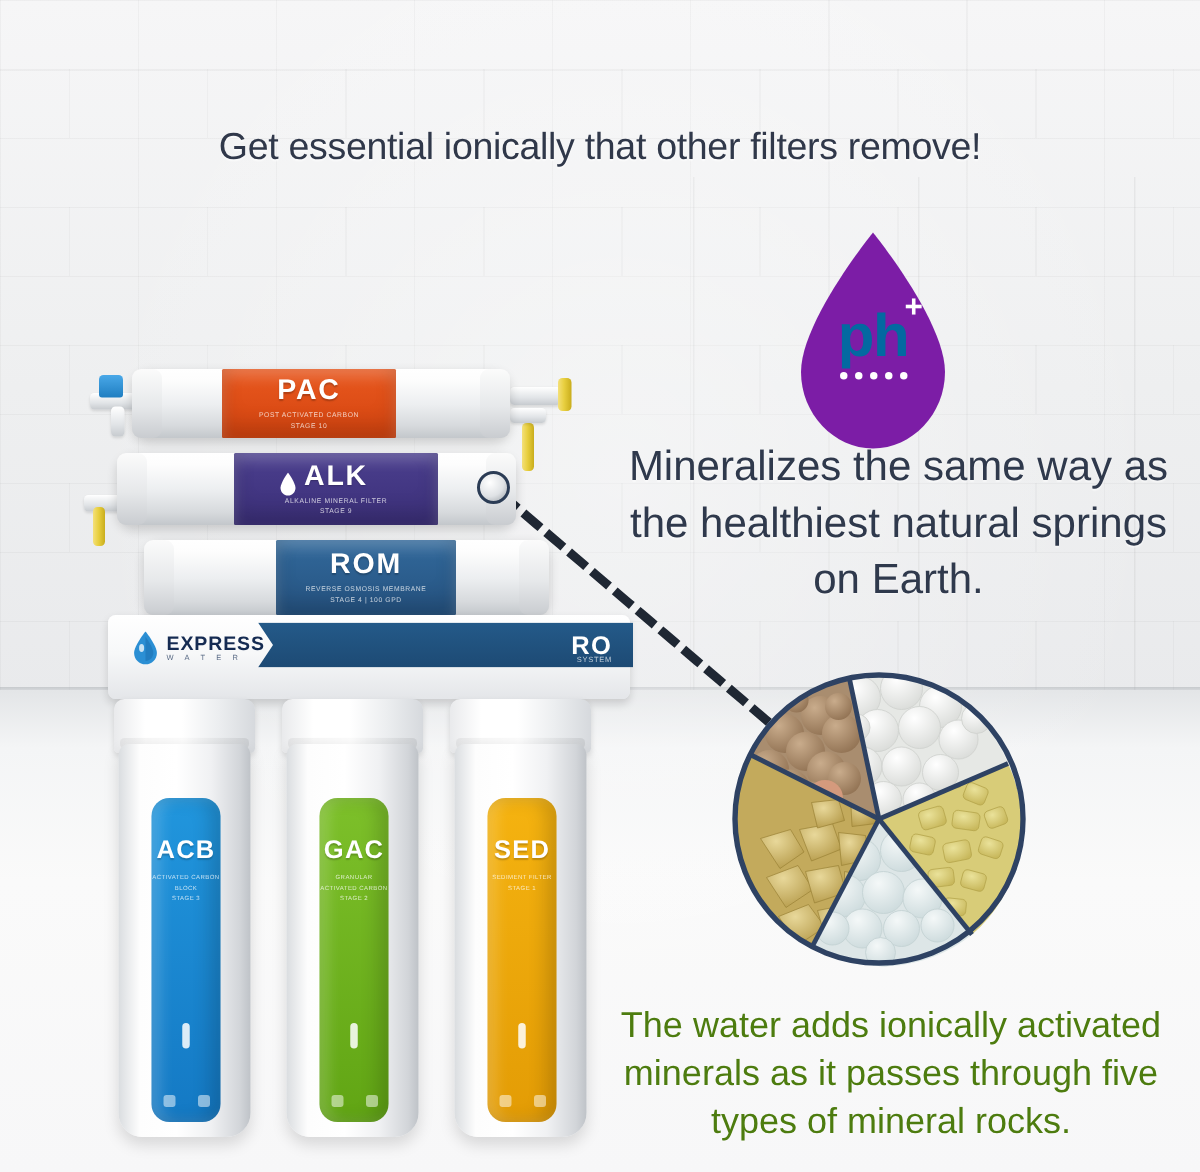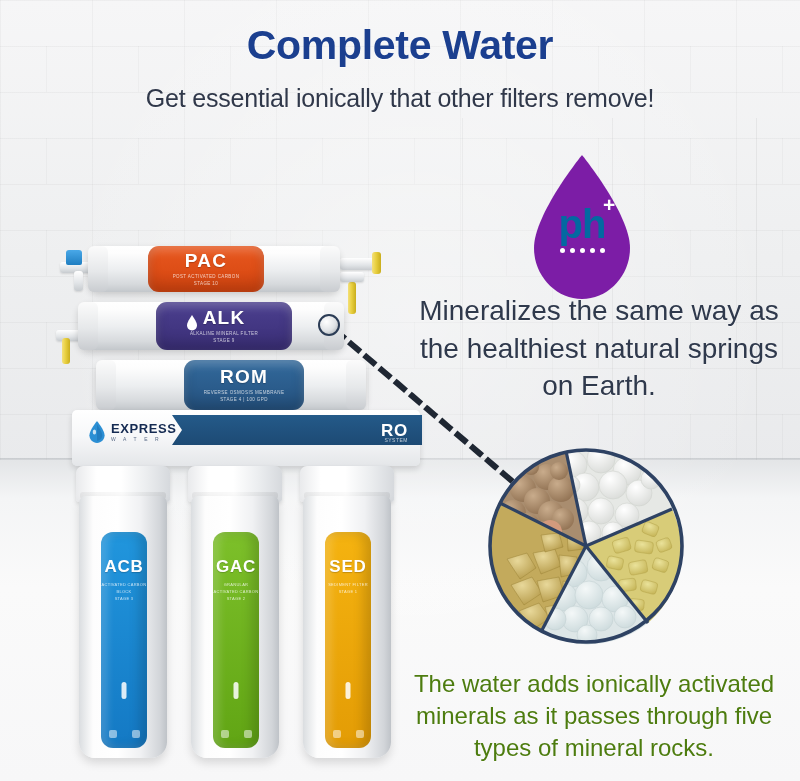--- a/index.html
+++ b/index.html
@@ -189,21 +189,21 @@
   .cart {
     position: absolute;
     border-radius: 11px;
     background: linear-gradient(to bottom,
       #ffffff 0%, #fdfdfd 16%, #eceef0 52%, #d7dadd 82%, #c3c7cb 100%);
     box-shadow: 0 3px 7px rgba(0,0,0,0.16);
   }
   .cart-band {
     position: absolute;
     top: 0; bottom: 0;
-    border-radius: 11px;
+    border-radius: 1px;
     box-shadow: inset 0 -8px 14px rgba(0,0,0,0.16), inset 0 5px 9px rgba(255,255,255,0.22);
     display: flex;
     flex-direction: column;
     align-items: center;
     justify-content: center;
   }
   .cart-code {
     font-size: 19px;
     font-weight: bold;
     color: #ffffff;
@@ -425,21 +425,20 @@
 <div id="stage">
 
   <div class="bg-wall"></div>
   <div class="bg-cab-line" style="left:462px"></div>
   <div class="bg-cab-line" style="left:612px"></div>
   <div class="bg-cab-line" style="left:756px"></div>
   <div class="bg-counter-edge"></div>
   <div class="bg-counter"></div>
   <div class="bg-haze"></div>
 
-  <div class="title">Complete Water</div>
   <div class="subtitle">Get essential ionically that other filters remove!</div>
 
   <div class="ph-drop">
     <svg width="120" height="152" viewBox="0 0 120 152">
       <path d="M60 3 C60 3 108 62 108 96 C108 124 86 147 60 147 C34 147 12 124 12 96 C12 62 60 3 60 3 Z" fill="#7c1da6"></path>
     </svg>
     <div class="ph-text">ph</div>
     <div class="ph-plus">+</div>
     <div class="ph-dots">
         <i></i>

